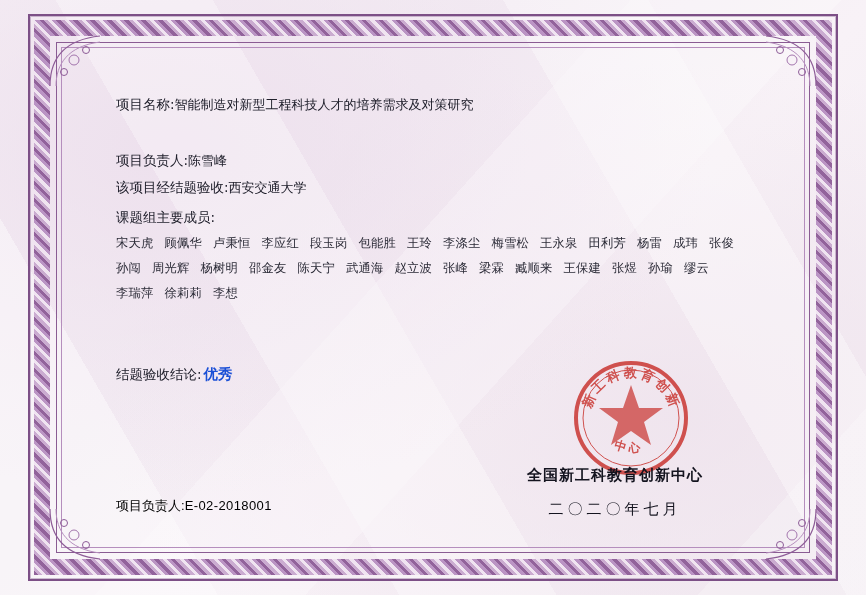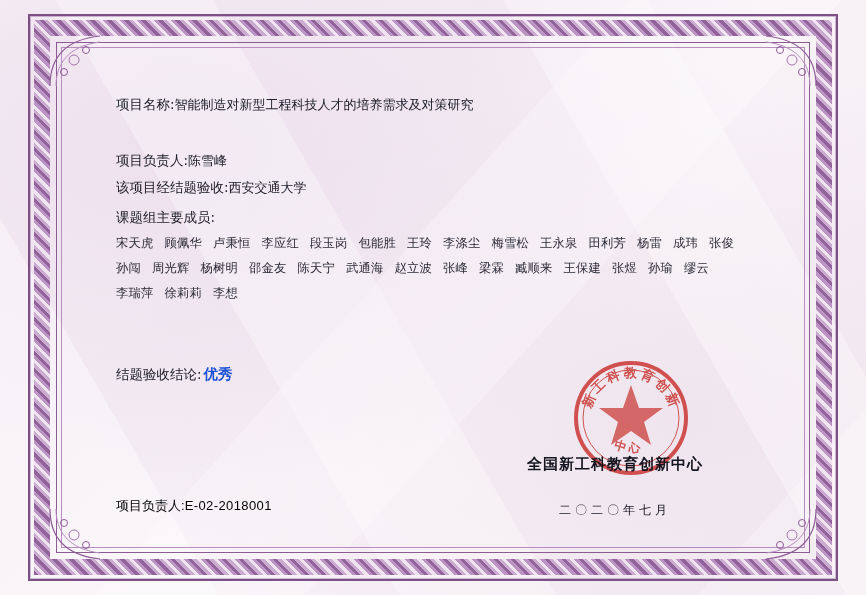--- a/index.html
+++ b/index.html
@@ -189,22 +189,22 @@
     width: 290px;
     font-family: Liberation Sans, sans-serif;
   }
   .issuer .org {
     font-size: 15px;
     font-weight: 700;
     letter-spacing: 1px;
     color: #14141f;
   }
   .issuer .date {
-    margin-top: 28px;
-    font-size: 12px;
+    margin-top: 15px;
+    font-size: 15px;
     letter-spacing: 4px;
     color: #14141f;
   }
   .seal {
     position: absolute;
     right: 104px;
     bottom: 60px;
     width: 118px;
     height: 118px;
     pointer-events: none;

